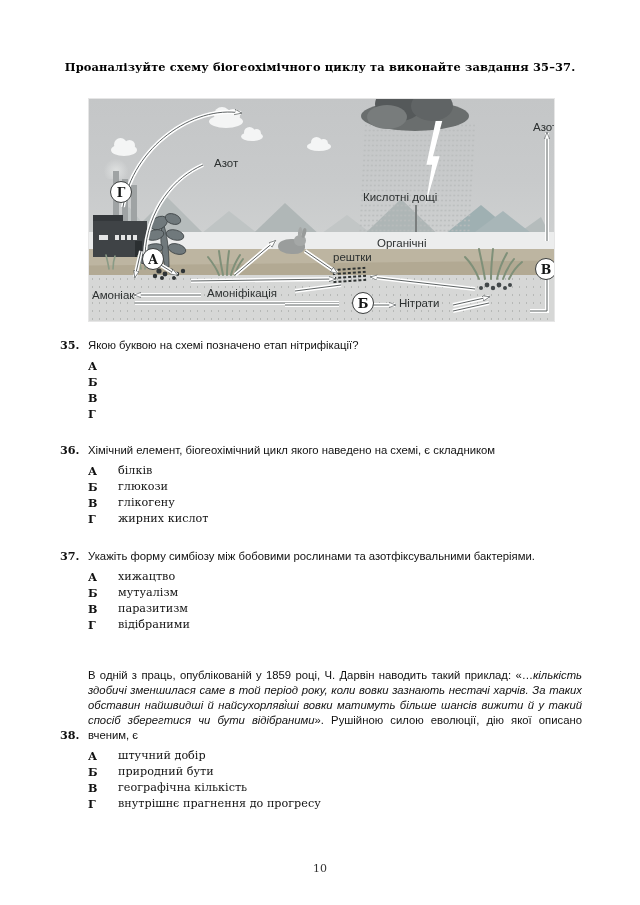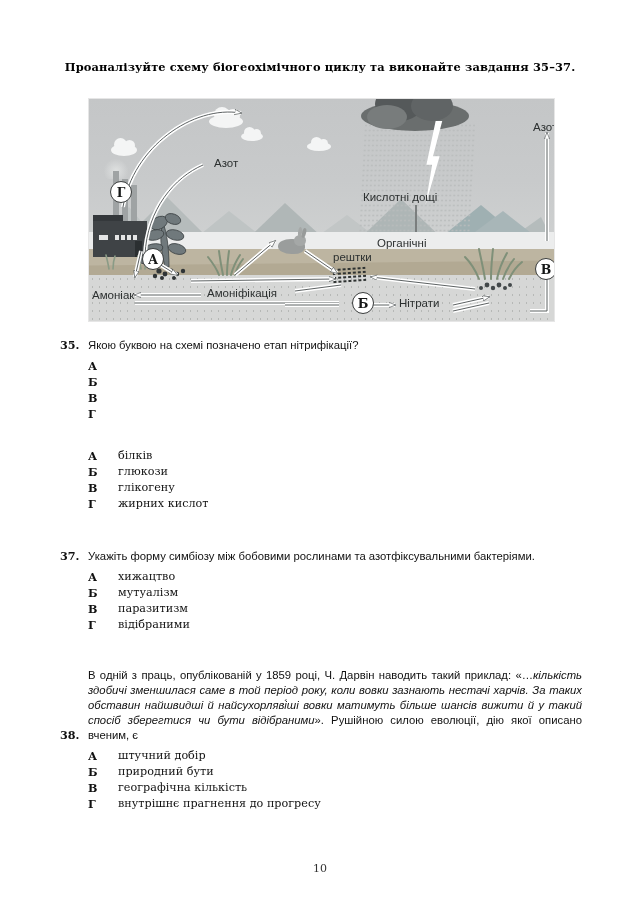--- a/index.html
+++ b/index.html
@@ -477,20 +477,24 @@
         <div class="opt-text"></div>
       </div>
       <div class="option">
         <div class="opt-letter">Г</div>
         <div class="opt-text"></div>
       </div>
     </div>
   </div>
 
   <div class="question" style="top:443px;">
+    <div class="q-head">
+      <div class="q-num">36.</div>
+      <div class="q-text">Хімічний елемент, біогеохімічний цикл якого наведено на схемі, є складником</div>
+    </div>
     <div class="options">
       <div class="option">
         <div class="opt-letter">А</div>
         <div class="opt-text">білків</div>
       </div>
       <div class="option">
         <div class="opt-letter">Б</div>
         <div class="opt-text">глюкози</div>
       </div>
       <div class="option">

